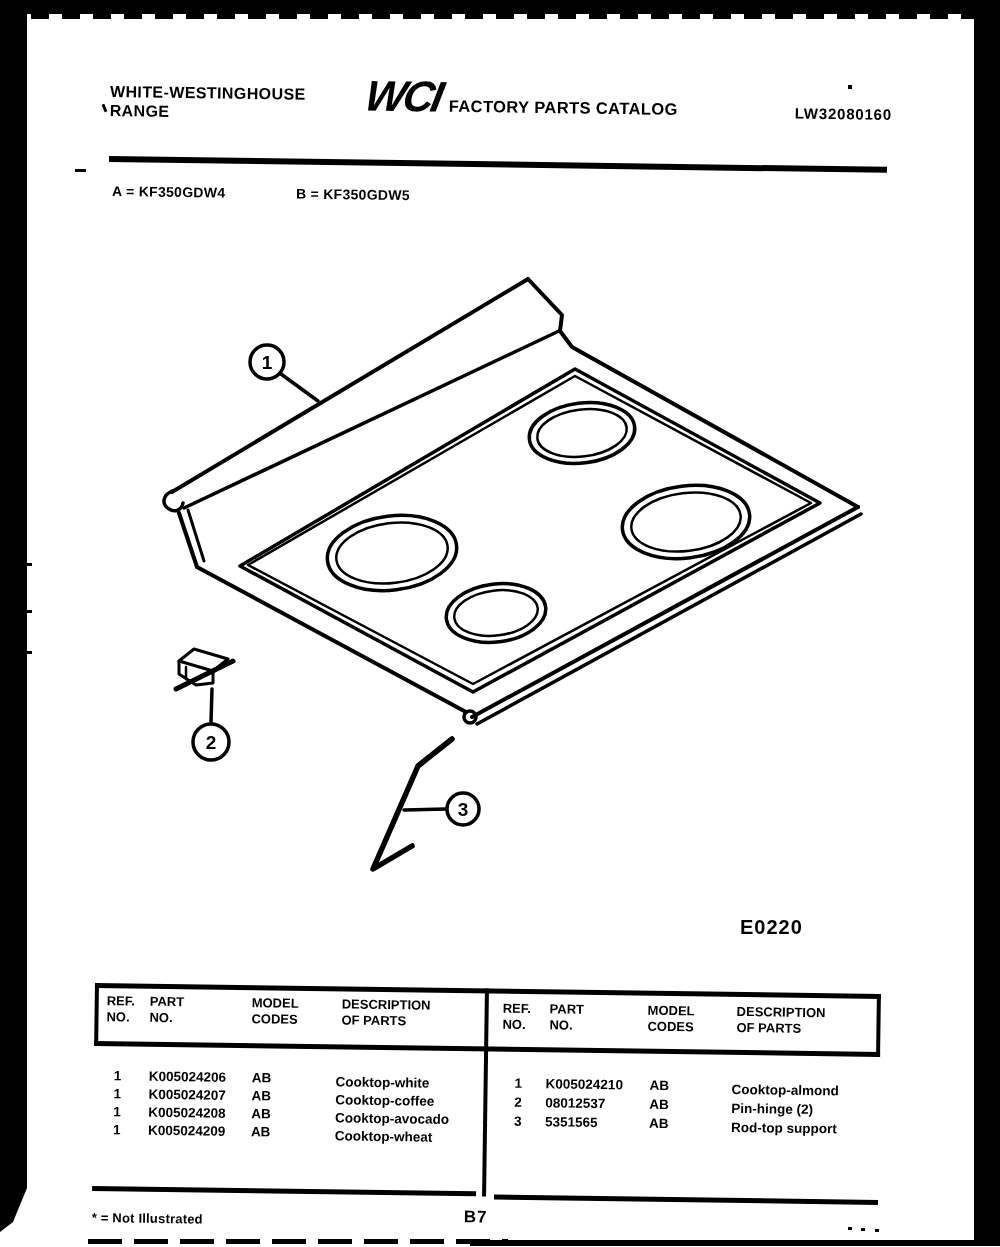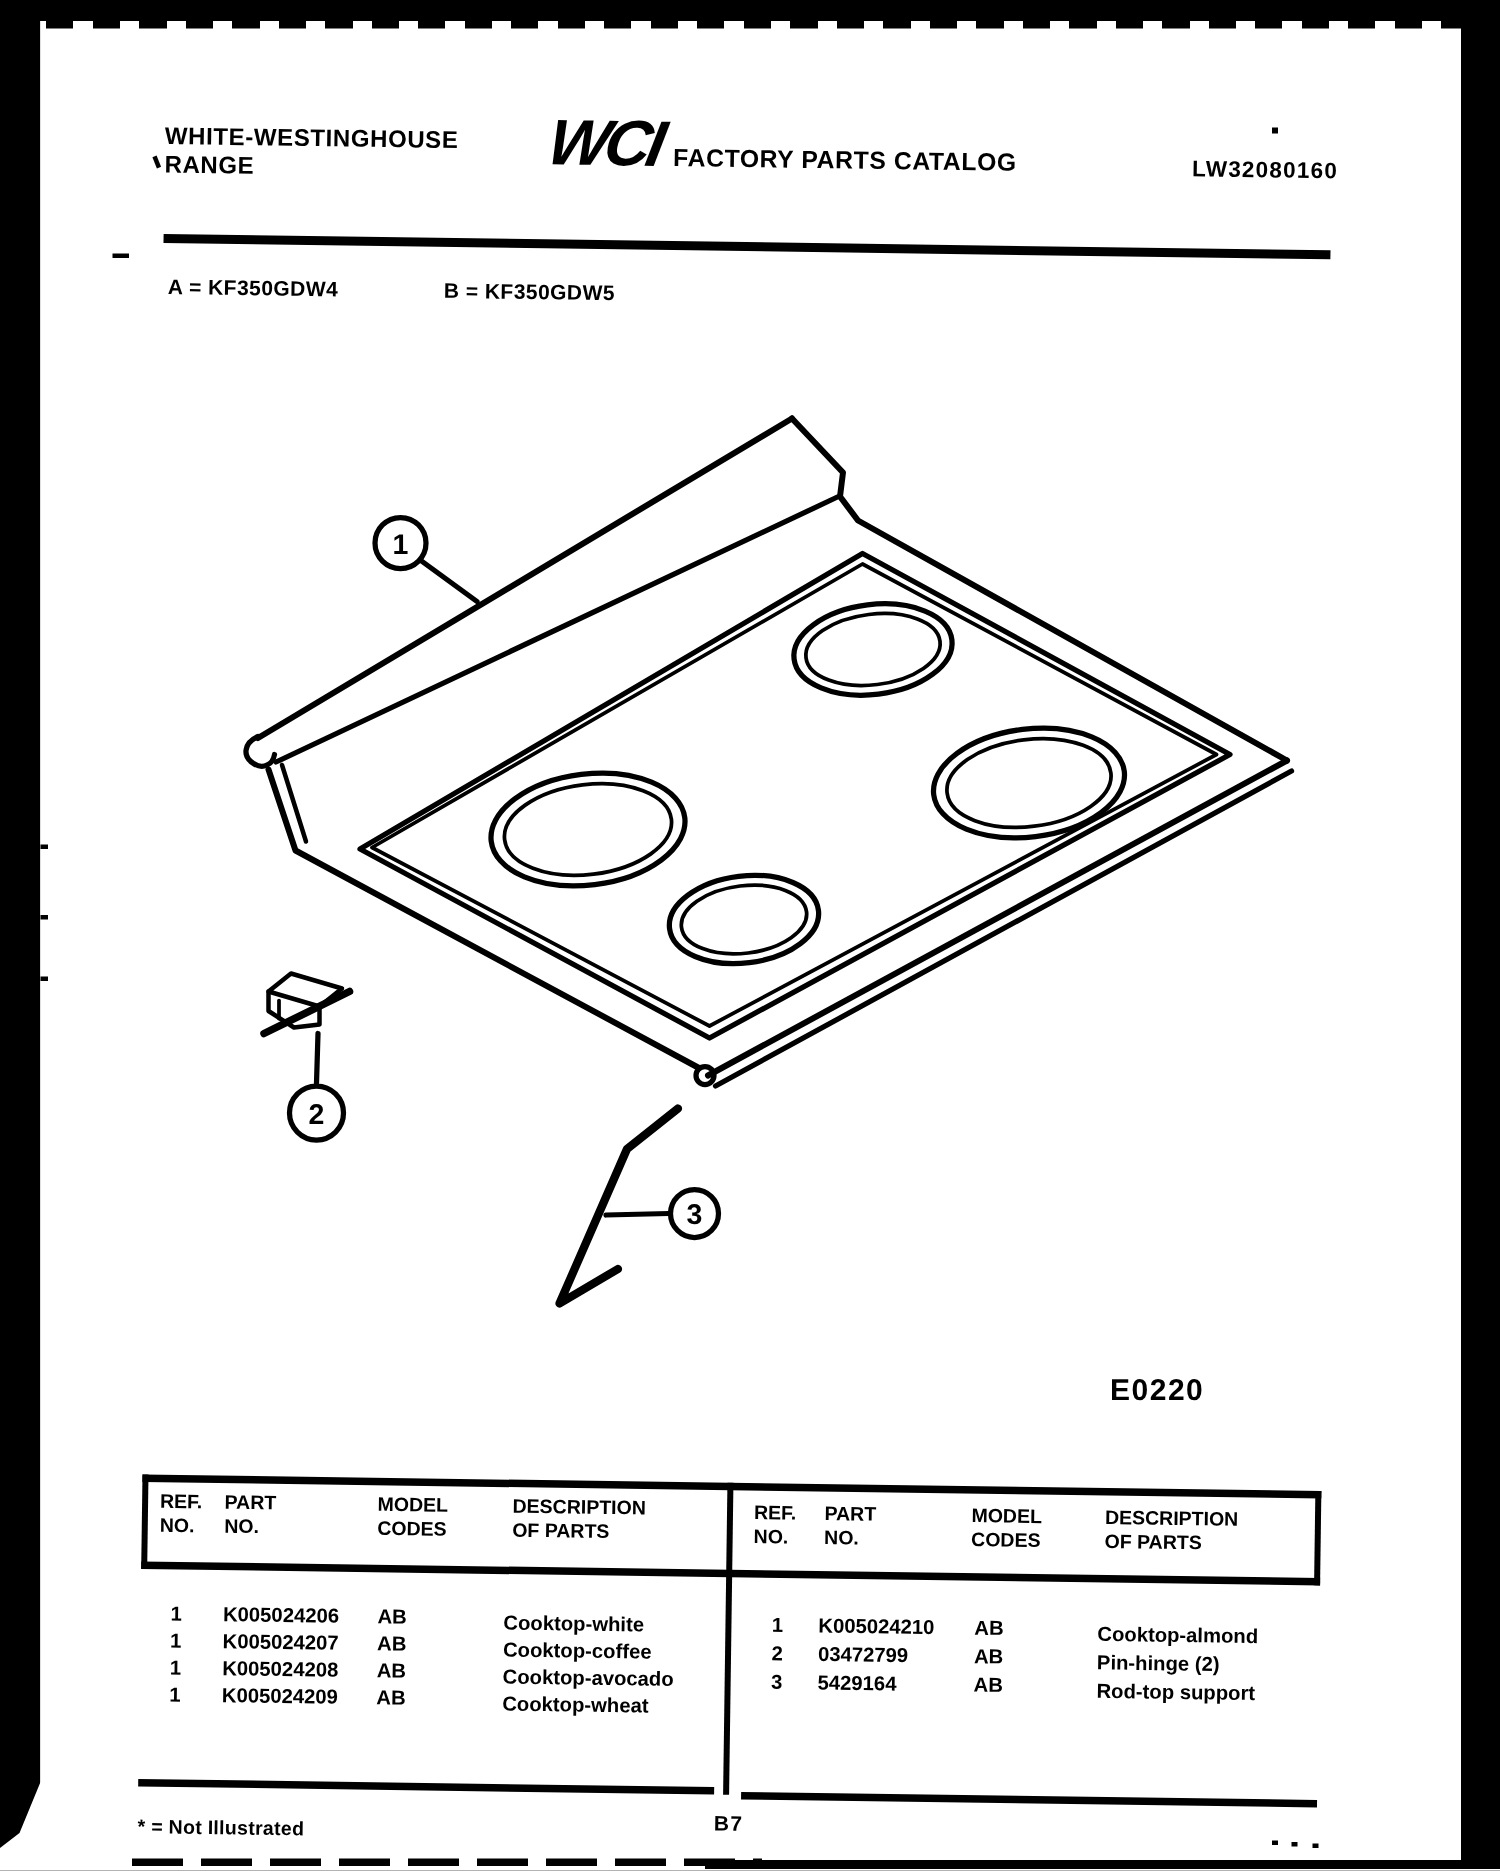--- a/index.html
+++ b/index.html
@@ -41,21 +41,21 @@
   
   .table-wrap{position:absolute;left:95px;top:983px;width:786px;height:250px;
     transform:rotate(0.8deg);transform-origin:0 0;font-size:13px;}
   .tl{position:absolute;background:#000;}
   .hcell{position:absolute;font-size:13px;line-height:16px;font-weight:bold;white-space:pre;}
   .cell{position:absolute;font-size:13.5px;font-weight:bold;white-space:pre;}
   
   .sec-footer{position:absolute;left:88px;top:1200px;width:912px;height:40px;
     transform:rotate(0.8deg);transform-origin:0 0;}
   .note{left:4px;top:10px;font-size:13px;letter-spacing:.2px;}
-  .pageno{left:388px;top:2px;font-size:14px;letter-spacing:1px;text-align:right;}
+  .pageno{left:376px;top:2px;font-size:17px;letter-spacing:1px;text-align:right;}
 </style>
 </head>
 <body>
 
 <div class="page">
 
   <div class="band-top"></div>
   <div class="band-left"></div>
   <div class="band-right"></div>
   <div class="bottom-dash"></div>
@@ -211,27 +211,27 @@
     </div>
 
     <div>
       <span class="cell" style="left:421px;top:87px;">1</span>
       <span class="cell" style="left:452px;top:87px;">K005024210</span>
       <span class="cell" style="left:556px;top:87px;">AB</span>
       <span class="cell" style="left:638px;top:90px;">Cooktop-almond</span>
     </div>
     <div>
       <span class="cell" style="left:421px;top:106px;">2</span>
-      <span class="cell" style="left:452px;top:106px;">03472799</span>
+      <span class="cell" style="left:452px;top:106px;">08012537</span>
       <span class="cell" style="left:556px;top:106px;">AB</span>
       <span class="cell" style="left:638px;top:109px;">Pin-hinge (2)</span>
     </div>
     <div>
       <span class="cell" style="left:421px;top:125px;">3</span>
-      <span class="cell" style="left:452px;top:125px;">5429164</span>
+      <span class="cell" style="left:452px;top:125px;">5351565</span>
       <span class="cell" style="left:556px;top:125px;">AB</span>
       <span class="cell" style="left:638px;top:128px;">Rod-top support</span>
     </div>
   </div>
 
   <div class="sec-footer">
     <div class="abs note b">* = Not Illustrated</div>
     <div class="abs pageno b">B7</div>
   </div>
 

